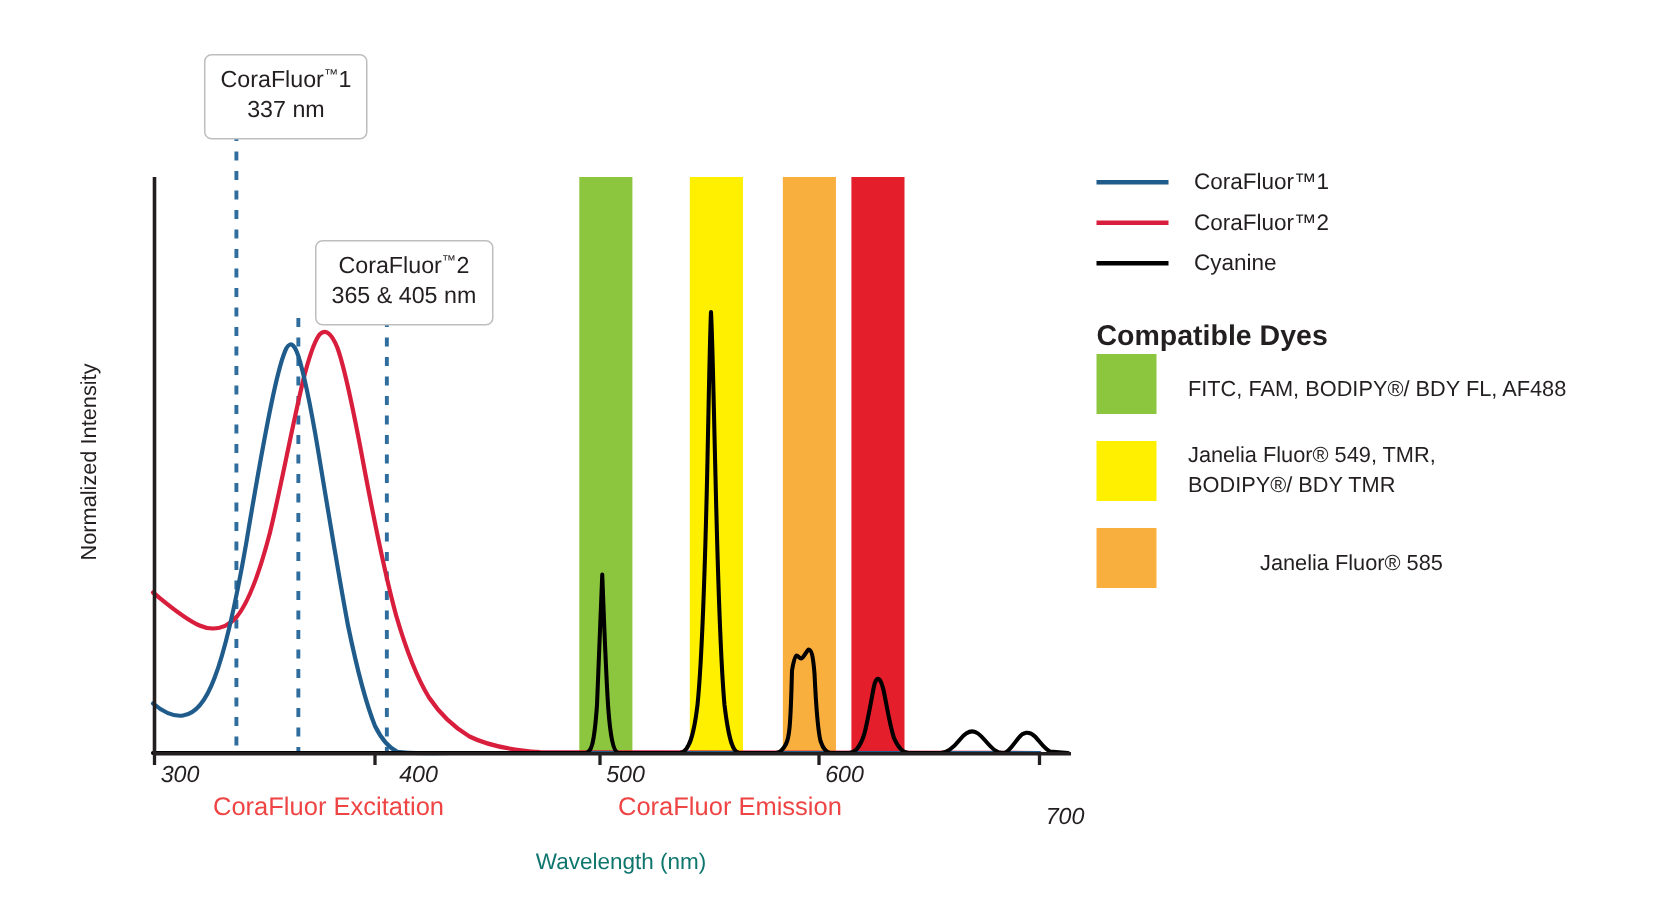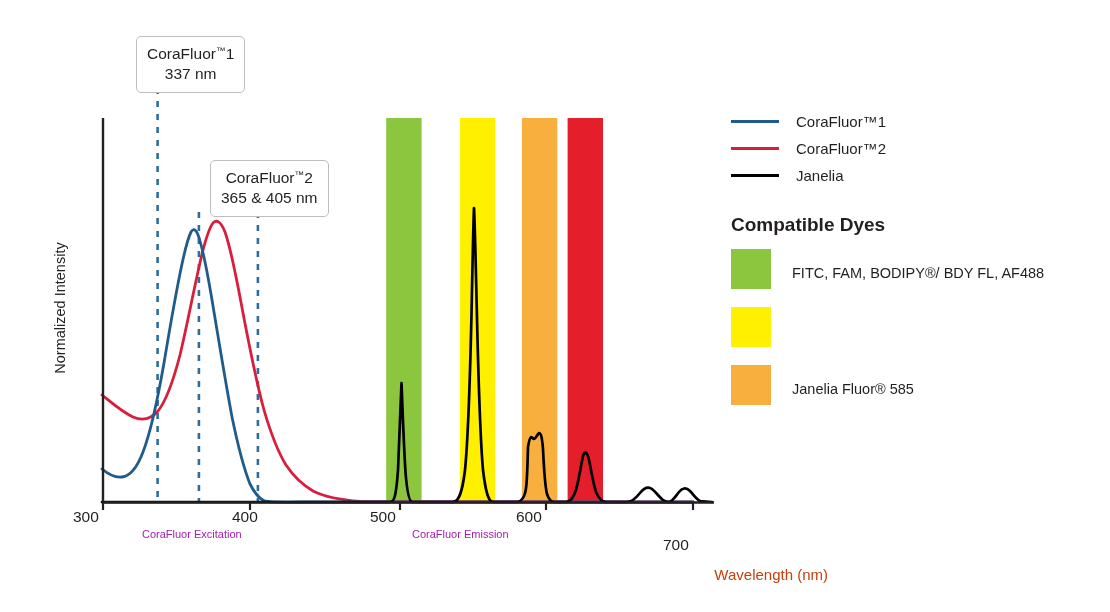--- a/index.html
+++ b/index.html
@@ -50,37 +50,38 @@
   .tm { font-size: 9.5px; vertical-align: 0.55em; letter-spacing: 0.2px;}
 
   #callout-1 { left: 136px; top: 36px; }
   #callout-2 { left: 210px; top: 160px; }
 
   
   .axis-tick {
     position: absolute;
     font-size: 15.5px;
     color: #231f20;
-    text-align: left;
+    text-align: right;
     width: 60px;
+    font-style: italic;
   }
   .region-label {
     position: absolute;
-    font-size: 11px;
-    color: #a21caf;
+    font-size: 17px;
+    color: #ef4444;
     text-align: center;
     white-space: nowrap;
   }
   #xaxis-title {
     position: absolute;
     left: 0; top: 566px;
     width: 828px;
-    text-align: right;
+    text-align: center;
     font-size: 15px;
-    color: #c2410c;
+    color: #0f766e;
   }
   #yaxis-title {
     position: absolute;
     left: -40px;
     top: 300px;
     width: 200px;
     text-align: center;
     font-size: 14.5px;
     color: #231f20;
     transform: rotate(-90deg);
@@ -106,21 +107,20 @@
     margin-right: 17px;
   }
   .series-label {
     font-size: 15px;
     color: #231f20;
     white-space: nowrap;
   }
 
   #dyes-heading {
     margin-top: 25px;
-    margin-bottom: 13px;
     font-size: 19px;
     font-weight: bold;
     color: #231f20;
   }
   .dye-row {
     display: flex;
     align-items: center;
     margin-bottom: 14px;
   }
   .dye-swatch {
@@ -265,37 +265,41 @@
     <div class="series-row">
       <span class="series-swatch" style="background:#1F5C8B;"></span>
       <span class="series-label">CoraFluor™1</span>
     </div>
     <div class="series-row">
       <span class="series-swatch" style="background:#D81E3C;"></span>
       <span class="series-label">CoraFluor™2</span>
     </div>
     <div class="series-row">
       <span class="series-swatch" style="background:#000000;"></span>
-      <span class="series-label">Janelia</span>
+      <span class="series-label">Cyanine</span>
     </div>
 
     <div id="dyes-heading">Compatible Dyes</div>
 
     <div class="dye-row" style="margin-bottom:18px;">
       <span class="dye-swatch" style="background:#8CC63F;"></span>
       <span class="dye-label">
         <span class="ln">FITC, FAM, BODIPY®/ BDY FL, AF488</span>
       </span>
     </div>
 
     <div class="dye-row" style="margin-bottom:18px;">
       <span class="dye-swatch" style="background:#FFF000;"></span>
-    </div>
-
-    <div class="dye-row" style="margin-bottom:18px;">
+      <span class="dye-label two-line">
+        <span class="ln">Janelia Fluor® 549, TMR,</span>
+        <span class="ln">BODIPY®/ BDY TMR</span>
+      </span>
+    </div>
+
+    <div class="dye-row" style="margin-bottom:18px;gap:48px;">
       <span class="dye-swatch" style="background:#F9AF3E;"></span>
       <span class="dye-label">
         <span class="ln">Janelia Fluor® 585</span>
       </span>
     </div>
 
 
   </div>
 </div>
 

